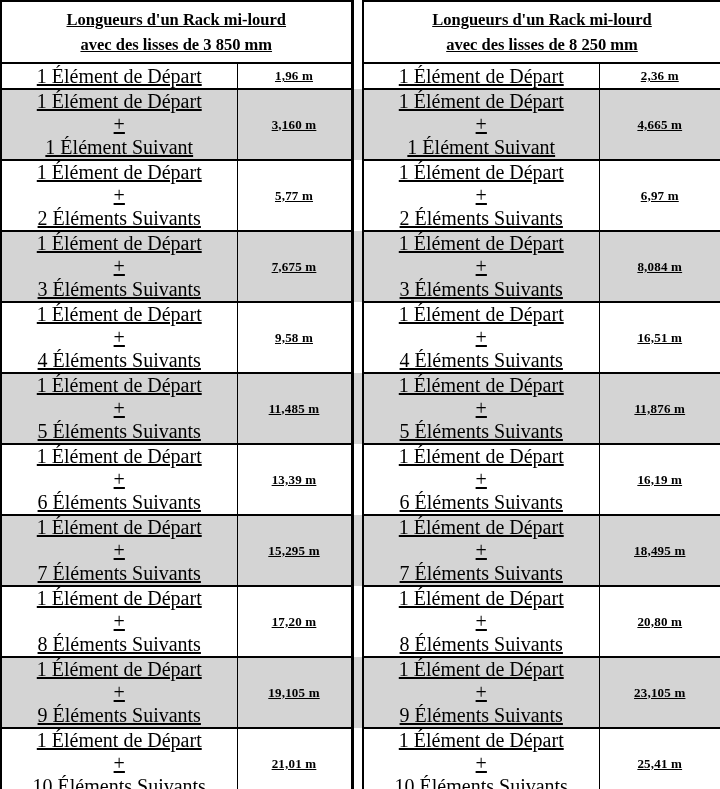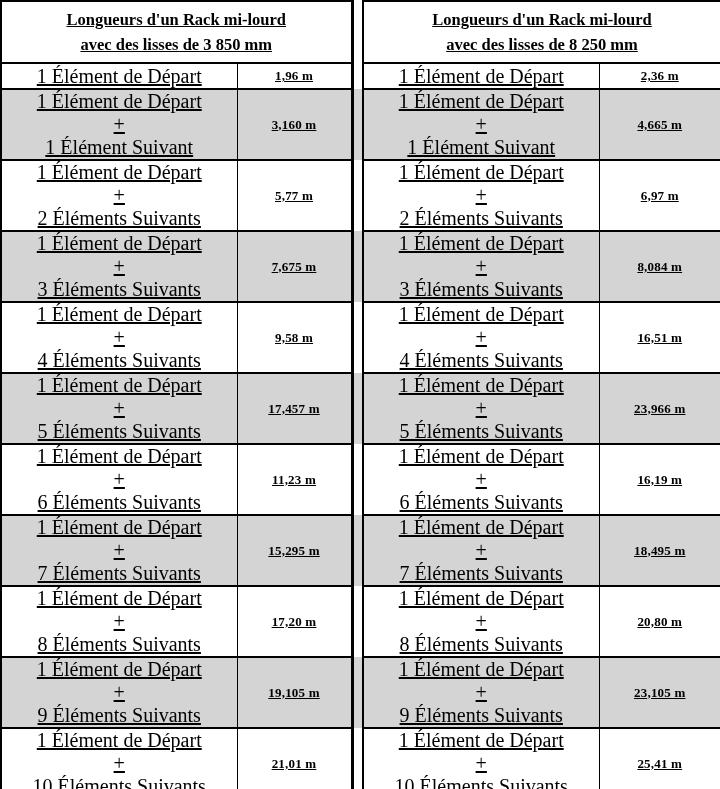--- a/index.html
+++ b/index.html
@@ -143,37 +143,37 @@
     </td>
     <td class="c-val2 val">16,51 m</td>
   </tr>
 
   <tr class="multi shade">
     <td class="c-lbl1 lbl">
       <div>1 Élément de Départ</div>
       <div>+</div>
       <div>5 Éléments Suivants</div>
     </td>
-    <td class="c-val1 val">17,457 m</td>
+    <td class="c-val1 val">11,485 m</td>
     <td class="c-sp"></td>
     <td class="c-lbl2 lbl">
       <div>1 Élément de Départ</div>
       <div>+</div>
       <div>5 Éléments Suivants</div>
     </td>
-    <td class="c-val2 val">23,966 m</td>
+    <td class="c-val2 val">11,876 m</td>
   </tr>
 
   <tr class="multi">
     <td class="c-lbl1 lbl">
       <div>1 Élément de Départ</div>
       <div>+</div>
       <div>6 Éléments Suivants</div>
     </td>
-    <td class="c-val1 val">11,23 m</td>
+    <td class="c-val1 val">13,39 m</td>
     <td class="c-sp"></td>
     <td class="c-lbl2 lbl">
       <div>1 Élément de Départ</div>
       <div>+</div>
       <div>6 Éléments Suivants</div>
     </td>
     <td class="c-val2 val">16,19 m</td>
   </tr>
 
   <tr class="multi shade">

